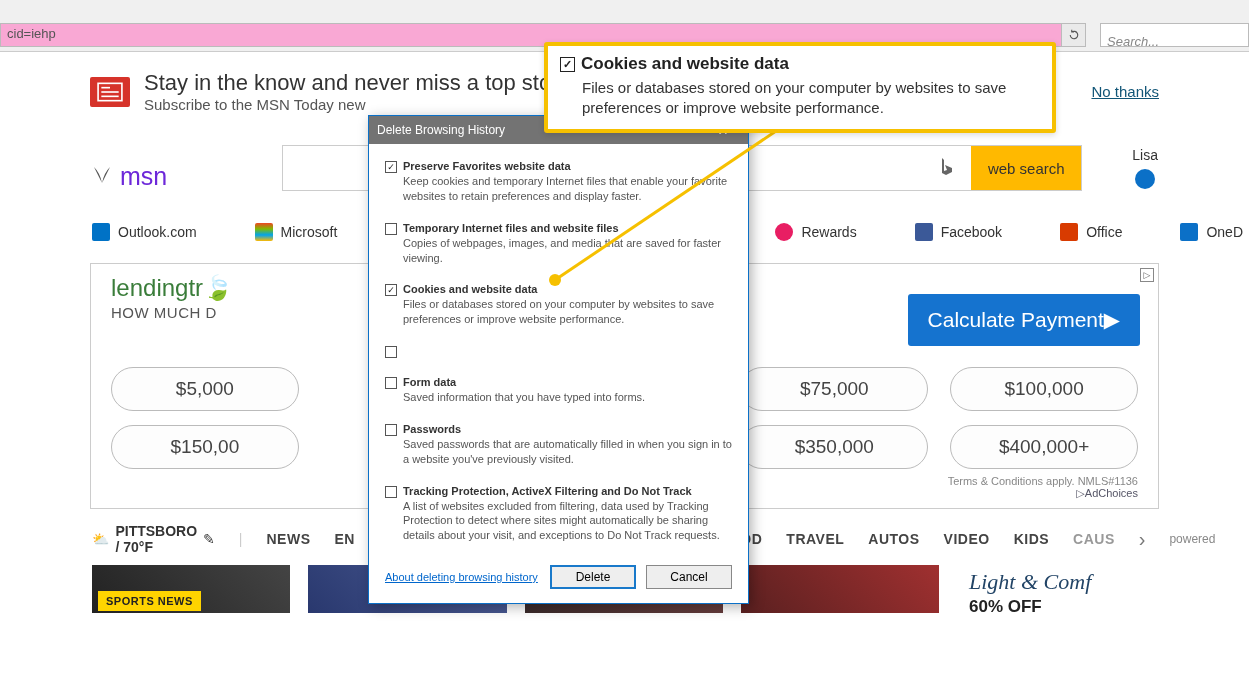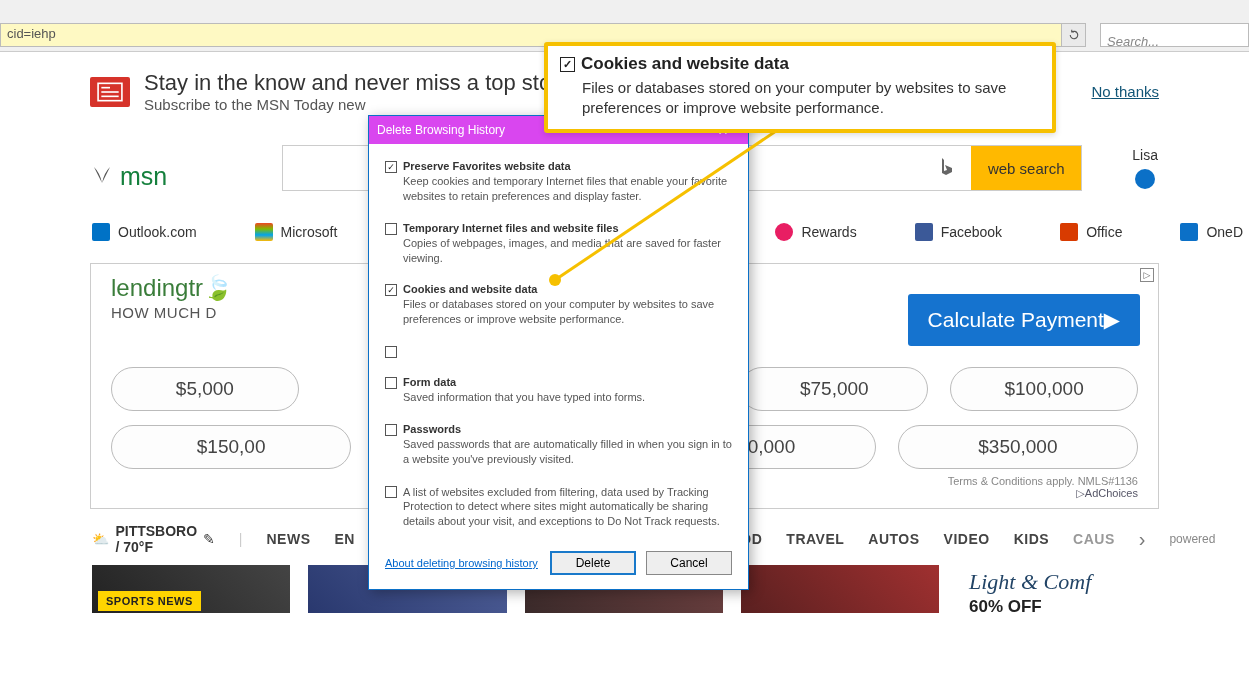--- a/index.html
+++ b/index.html
@@ -1,36 +1,36 @@
 <!DOCTYPE html>
 <html><head>
 <meta charset="utf-8">
 <style>
 * { margin: 0; padding: 0; box-sizing: border-box; font-family: "Segoe UI", Arial, sans-serif; }
 body { width: 1249px; height: 683px; overflow: hidden; background: #fff; position: relative; }
 
 
 .addrbar { height: 52px; background: #f0f0f0; border-bottom: 1px solid #ccc; display: flex; align-items: flex-end; padding-bottom: 4px; }
-.addrbar .url { flex: 0 0 1062px; height: 24px; background: #fef9c3; border: 1px solid #bbb; font-size: 13px; color: #555; padding: 2px 6px; margin-left: 0; }
+.addrbar .url { flex: 0 0 1062px; height: 24px; background: #f9a8d4; border: 1px solid #bbb; font-size: 13px; color: #555; padding: 2px 6px; margin-left: 0; }
 .addrbar .reload { width: 24px; height: 24px; border: 1px solid #bbb; border-left: none; background: #eaeaea; display: flex; align-items: center; justify-content: center; color: #555; }
 .addrbar .spacer { width: 14px; }
 .addrbar .search { flex: 1; height: 24px; background: #fff; border: 1px solid #bbb; font-size: 13px; color: #888; padding: 10px 6px; font-style: italic; }
 
 
 .page { background: #fff; position: relative; }
 
 .banner { display: flex; align-items: center; padding: 18px 90px 8px; }
 .banner .newsicon { width: 40px; height: 30px; background: #d6332a; color: #fff; display: flex; align-items: center; justify-content: center; border-radius: 2px; margin-right: 14px; }
 .banner .newsicon svg { width: 26px; height: 20px; }
 .banner .t1 { font-size: 22px; color: #333; font-weight: 300; }
 .banner .t2 { font-size: 15px; color: #555; }
 .banner .nothanks { margin-left: auto; color: #157; text-decoration: underline; font-size: 15px; }
 
 .searchrow { display: flex; align-items: center; padding: 24px 90px 18px; }
-.msn-logo { display: flex; align-items: center; gap: 6px; font-size: 25px; color: #15803d; font-weight: 300; margin-top: 16px; }
+.msn-logo { display: flex; align-items: center; gap: 6px; font-size: 25px; color: #6d28d9; font-weight: 300; margin-top: 16px; }
 .msn-logo .butterfly { width: 24px; height: 22px; }
 .searchbox { margin-left: 115px; flex: 1; max-width: 800px; height: 46px; border: 1px solid #ccc; display: flex; }
 .searchbox .input { flex: 1; }
 .searchbox .bing { width: 48px; display: flex; align-items: center; justify-content: center; color: #666; }
 .searchbox .websearch { width: 110px; background: #ffb900; display: flex; align-items: center; justify-content: center; font-size: 15px; color: #333; }
 .userarea { margin-left: 50px; display: flex; align-items: center; gap: 6px; font-size: 14px; color: #333; flex-direction: column; }
 .avatar { width: 20px; height: 20px; border-radius: 50%; background: #0b70c7; }
 
 .links { display: flex; gap: 58px; padding: 14px 92px 22px; font-size: 14px; color: #333; align-items: center; }
 .links .item { display: flex; align-items: center; gap: 8px; }
@@ -66,21 +66,21 @@
 .card.c2 { background: linear-gradient(45deg,#29386e,#4d5d96); }
 .card.c3 { background: linear-gradient(45deg,#3a2a2a,#6e4040); }
 .card.c4 { background: linear-gradient(45deg,#5a2020,#a03030); }
 .card .tag { position: absolute; left: 6px; top: 26px; background: #ffd400; color: #222; font-size: 11px; font-weight: 700; padding: 4px 8px; letter-spacing: .5px; }
 .promo { width: 200px; background: #fff; padding: 4px 0 0 12px; }
 .promo .p1 { font-size: 22px; color: #246; font-style: italic; font-family: Georgia, serif; }
 .promo .p2 { font-size: 17px; color: #222; font-weight: 700; margin-top: 2px; }
 
 
 .dialog { position: absolute; left: 368px; top: 115px; width: 381px; background: #fff; border: 1px solid #0b70c7; box-shadow: 3px 3px 12px rgba(0,0,0,.3); z-index: 20; }
-.dialog .titlebar { height: 28px; background: #d946ef; color: #fff; display: flex; align-items: center; padding: 0 8px; font-size: 12px; }
+.dialog .titlebar { height: 28px; background: #737373; color: #fff; display: flex; align-items: center; padding: 0 8px; font-size: 12px; }
 .dialog .titlebar .x { margin-left: auto; width: 34px; height: 20px; display: flex; align-items: center; justify-content: center; font-size: 13px; }
 .dialog .body { padding: 12px 16px 6px; font-size: 11px; color: #333; }
 .dialog .opt { display: flex; gap: 6px; padding: 4px 0; }
 .dialog .opt + .opt { margin-top: 10px; }
 .dialog .cb { width: 12px; height: 12px; border: 1px solid #555; flex-shrink: 0; display: flex; align-items: center; justify-content: center; font-size: 9px; color: #222; margin-top: 1px; }
 .dialog .opt .txt b { font-size: 11px; display: block; margin-bottom: 2px; }
 .dialog .opt .txt span { color: #555; display: block; line-height: 1.35; }
 .dialog .link { color: #06c; text-decoration: underline; font-size: 11px; }
 .dialog .btnrow { display: flex; gap: 10px; justify-content: flex-end; padding: 12px 16px 14px; align-items: center; }
 .dialog .btnrow .link { margin-right: auto; }
@@ -191,20 +191,21 @@
       <div class="pill" style="visibility:hidden"></div>
       <div class="pill">$50,000</div>
       <div class="pill">$75,000</div>
       <div class="pill">$100,000</div>
     </div>
     <div class="row">
       <div class="pill">$150,00</div>
       <div class="pill" style="visibility:hidden"></div>
       <div class="pill">$300,000</div>
       <div class="pill">$350,000</div>
+      <div class="pill">$400,000+</div>
     </div>
     <div class="fine">Terms &amp; Conditions apply. NMLS#1136</div>
     <div class="adch">▷<span>AdChoices</span></div>
   </div>
 
   <div class="navrow">
     <div class="weather">
       <span>⛅</span>
       <b>PITTSBORO / 70°F</b>
       <span>✎</span>
@@ -277,20 +278,21 @@
       <div class="opt">
         <div class="cb"></div>
         <div class="txt">
           <b>Passwords</b>
           <span>Saved passwords that are automatically filled in when you sign in to a website you've previously visited.</span>
         </div>
       </div>
       <div class="opt">
         <div class="cb"></div>
         <div class="txt">
+          <b>Tracking Protection, ActiveX Filtering and Do Not Track</b>
           <span>A list of websites excluded from filtering, data used by Tracking Protection to detect where sites might automatically be sharing details about your visit, and exceptions to Do Not Track requests.</span>
         </div>
       </div>
     </div>
   <div class="btnrow">
     <a class="link">About deleting browsing history</a>
     <div class="btn primary">Delete</div>
     <div class="btn">Cancel</div>
   </div>
 </div>

